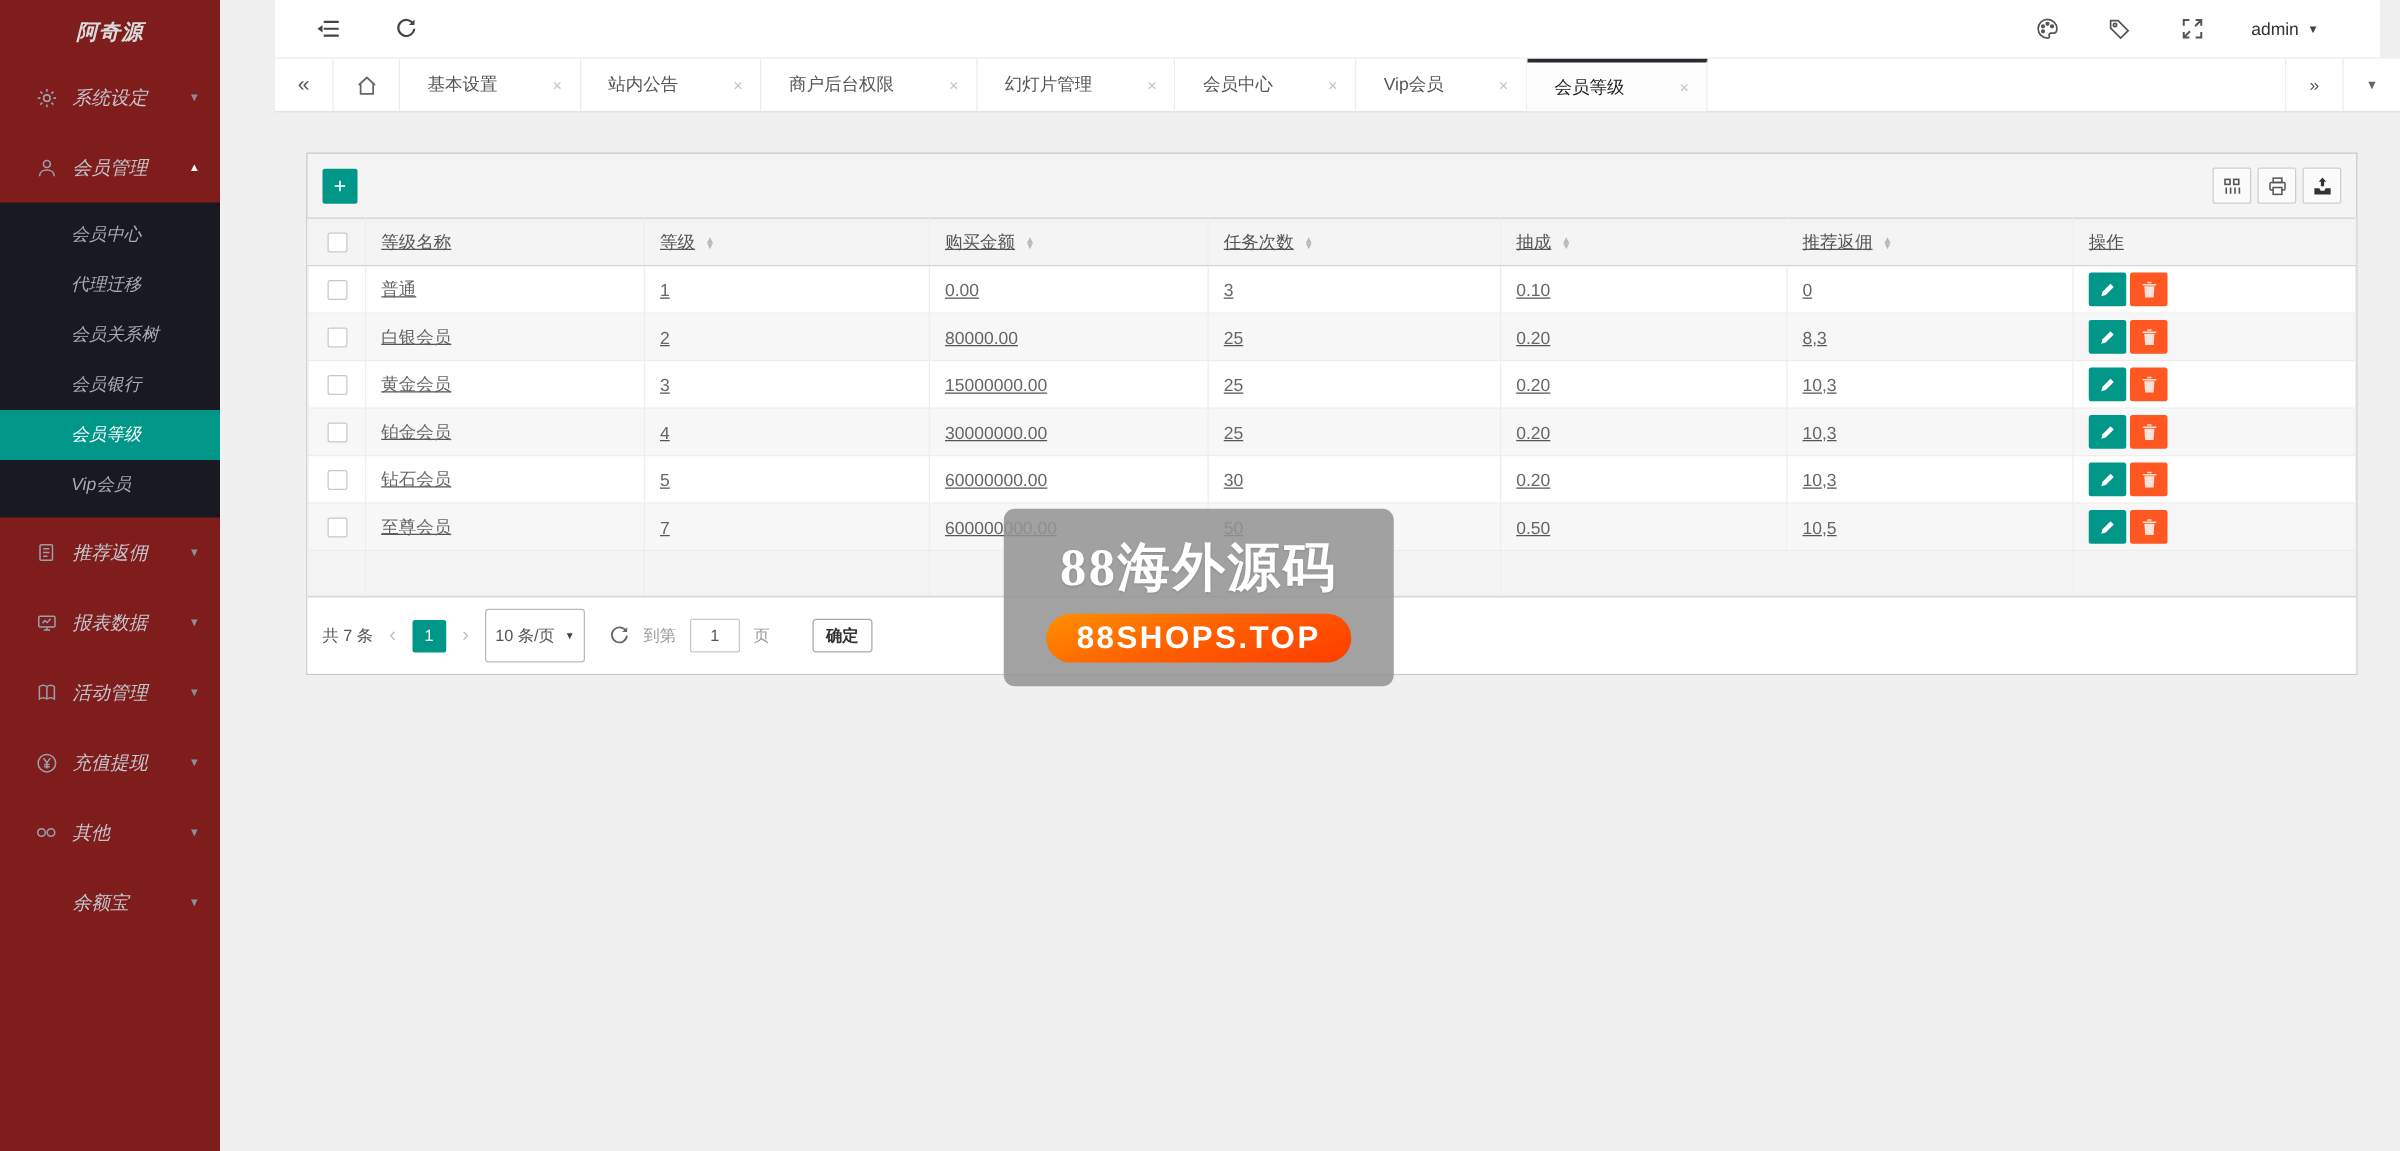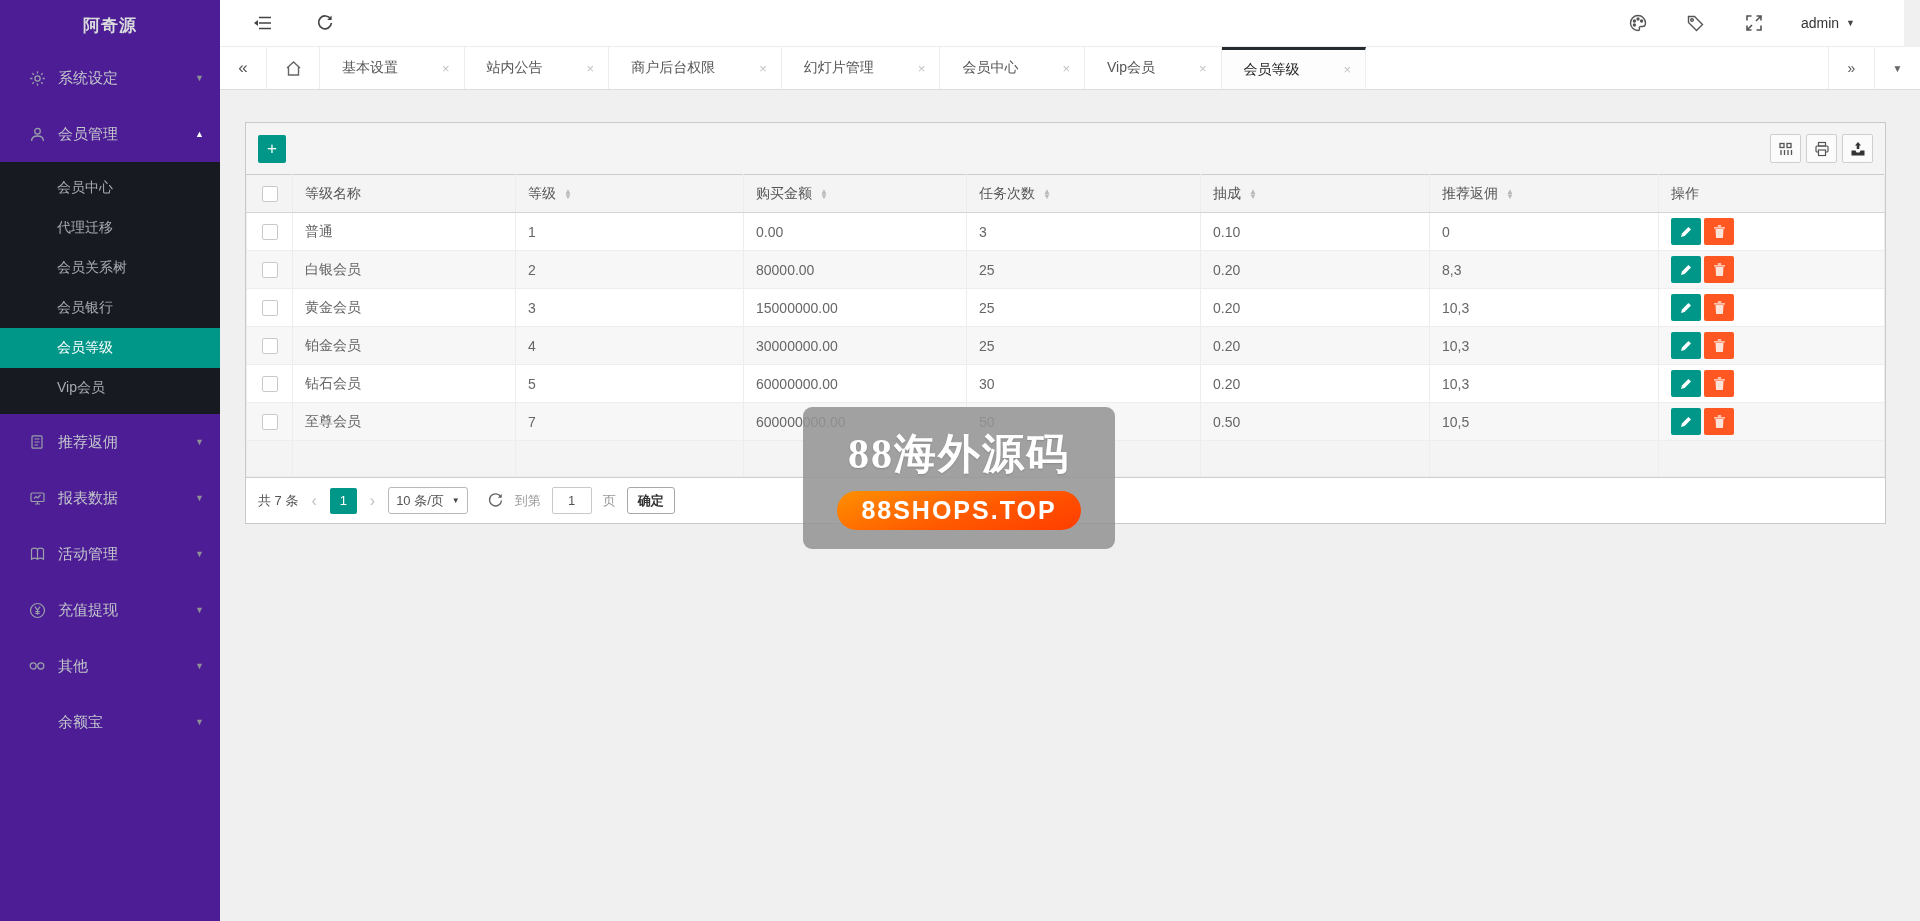--- a/index.html
+++ b/index.html
@@ -5,21 +5,21 @@
   * { margin:0; padding:0; box-sizing:border-box; }
   html,body { width:1920px; height:921px; overflow:hidden; }
   body {
     position:relative;
     font-family:"Liberation Sans","DejaVu Sans",sans-serif;
     background:#f0f0f0;
     font-size:14px; color:#555;
   }
 
   
-  .sidebar { position:absolute; left:0; top:0; width:220px; height:921px; background:#4c1d95; z-index:10; }
+  .sidebar { position:absolute; left:0; top:0; width:176px; height:921px; background:#7f1d1d; z-index:10;font-style:italic; }
   .logo { height:50px; display:flex; align-items:center; justify-content:center;
           color:#d9dadc; font-size:17px; font-weight:bold; letter-spacing:1px; }
   .side-item { height:56px; display:flex; align-items:center; padding:0 16px 0 28px;
                color:#c2c5cb; font-size:15px; cursor:pointer; position:relative; }
   .side-item .s-icon { width:18px; height:18px; margin-right:12px; display:inline-flex;
                        align-items:center; justify-content:center; color:#9aa0a8; font-size:16px; flex:none; }
   .side-item .s-icon svg { stroke:#9aa0a8; }
   .side-item .s-label { flex:1; }
   .side-item .s-caret { font-size:9px; color:#8a8f96; }
   .side-item.expanded .s-caret { color:#fff; }
@@ -58,21 +58,21 @@
   
   .content { position:absolute; left:220px; top:90px; right:0; bottom:0; padding:32px 34px 0 25px; }
   .panel { background:#f4f4f4; border:1px solid #c9c9c9; }
   .panel-toolbar { display:flex; align-items:center; padding:11px 12px; }
   .btn-add { width:28px; height:28px; background:#009688; color:#fff; border:none; border-radius:2px;
              font-size:17px; line-height:26px; cursor:pointer; }
   .tool-group { margin-left:auto; display:flex; gap:5px; }
   .tool-btn { width:31px; height:29px; background:#fbfbfb; border:1px solid #cfcfcf; border-radius:2px;
               display:inline-flex; align-items:center; justify-content:center; cursor:pointer; }
 
-  table { width:100%; border-collapse:collapse; background:#fff; table-layout:fixed; }
+  table { width:100%; border-collapse:collapse; background:#fff; table-layout:fixed;text-decoration:underline; }
   th, td { border:1px solid #ededed; padding:0 0 0 12px; text-align:left; font-weight:normal;
            height:38px; color:#666; font-size:14px; overflow:hidden; white-space:nowrap; }
   thead th { background:#f4f4f4; border-top:1px solid #cccccc; border-bottom:1px solid #d5d5d5; color:#555; }
   tbody tr:nth-child(even) td { background:#f7f7f7; }
   tr.row-empty td { background:#f4f4f4 !important; height:36px; }
   .col-cb { width:46px; text-align:center; padding:0; }
   .checkbox { width:16px; height:16px; border:1px solid #c9c9c9; border-radius:2px; background:#fff;
               display:inline-block; vertical-align:middle; cursor:pointer; }
   .sort { display:inline-flex; flex-direction:column; margin-left:8px; vertical-align:middle;
           line-height:5px; font-size:8px; color:#b9b9b9; cursor:pointer; }
@@ -80,29 +80,29 @@
   .btn-op { width:30px; height:27px; border:none; border-radius:2px; display:inline-flex;
             align-items:center; justify-content:center; cursor:pointer; }
   .btn-edit { background:#009688; }
   .btn-del { background:#ff5722; }
 
   .pager { background:#fff; border-top:1px solid #cfcfcf; padding:9px 12px; display:flex;
            align-items:center; gap:11px; font-size:13px; color:#555; }
   .pg-arrow { color:#c0c0c0; font-size:16px; cursor:pointer; padding:0 2px; }
   .pg-page { width:27px; height:26px; background:#009688; color:#fff; border-radius:2px;
              display:inline-flex; align-items:center; justify-content:center; cursor:pointer; }
-  .pg-size { height:27px; border:1px solid #b9b9b9; border-radius:3px; background:#fff; padding:0 7px;
+  .pg-size { height:43px; border:1px solid #b9b9b9; border-radius:3px; background:#fff; padding:0 7px;
              display:inline-flex; align-items:center; gap:8px; cursor:pointer; }
   .pg-size .dd { font-size:8px; color:#444; }
   .pg-refresh { margin-left:8px; display:inline-flex; cursor:pointer; }
   .pg-goto { color:#9a9a9a; }
   .pg-input { width:40px; height:27px; border:1px solid #c9c9c9; border-radius:2px; text-align:center;
               font-size:13px; color:#555; background:#fff; }
   .pg-confirm { height:27px; padding:0 10px; background:#fff; border:1px solid #a8a8a8; border-radius:3px;
-                font-weight:bold; color:#333; font-size:13px; cursor:pointer; }
+                font-weight:bold; color:#333; font-size:13px; cursor:pointer;margin-left:23px; }
 
   
   .watermark { position:absolute; left:803px; top:407px; width:312px; height:142px; z-index:50;
                background:rgba(148,148,148,0.87); border-radius:9px; display:flex; flex-direction:column;
                align-items:center; justify-content:center; gap:9px; }
   .wm-title { color:#fff; font-size:42px; font-weight:bold; letter-spacing:2px;
               text-shadow:0 1px 2px rgba(0,0,0,0.15); font-family:"Liberation Serif","DejaVu Serif",serif; }
   .wm-badge { background:linear-gradient(160deg,#ff9000 0%,#ff5a00 55%,#ff3c00 100%); color:#fff;
               font-size:25px; font-weight:bold; letter-spacing:2px; padding:5px 24px; border-radius:22px; }
 </style>

